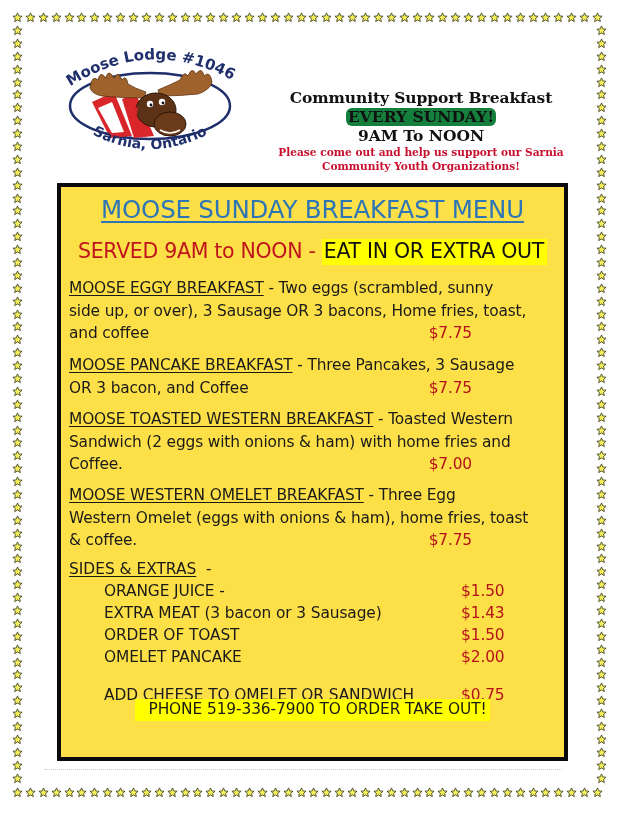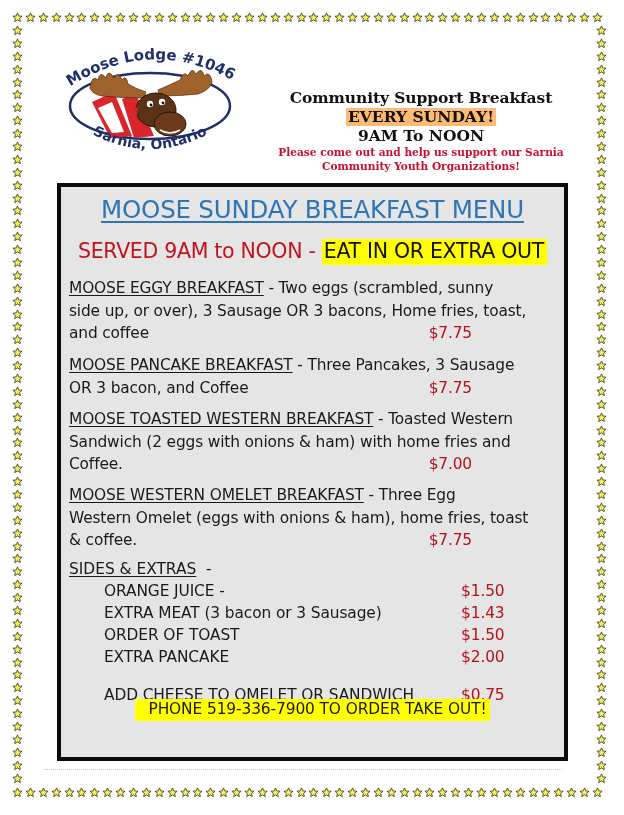--- a/index.html
+++ b/index.html
@@ -12,26 +12,26 @@
   .star-col { flex-direction: column; }
   .star { width: 12.9px; height: 12.9px; display: flex; align-items: center; justify-content: center; flex: none; }
   .star svg { width: 11px; height: 11px; display: block; }
 
   
   .logo { position: absolute; left: 62px; top: 44px; width: 176px; height: 118px; }
   .logo svg { width: 100%; height: 100%; display: block; }
 
   .header-text { position: absolute; left: 262px; top: 56px; width: 318px; text-align: center; font-family: "DejaVu Serif", serif; }
   .header-title { font-size: 15.5px; font-weight: bold; color: #111; line-height: 19px; letter-spacing: -0.1px; margin-top: 32px; }
-  .header-every { display: inline-block; font-size: 15.5px; font-weight: bold; color: #111; background: #fdba74; line-height: 18px; padding: 0 2px; }
+  .header-every { display: inline-block; font-size: 15.5px; font-weight: bold; color: #111; background: #15803d; line-height: 18px; padding: 0 2px; border-radius: 6px; }
   .header-time { font-size: 15.5px; font-weight: bold; color: #111; line-height: 19px; }
   .header-note { font-size: 10.6px; font-weight: bold; color: #c8102e; line-height: 14px; margin-top: 0; }
 
   
-  .menu-box { position: absolute; left: 57px; top: 183px; width: 503px; height: 570px; border: 4px solid #0a0a0a; background: #e5e5e5; }
+  .menu-box { position: absolute; left: 57px; top: 183px; width: 503px; height: 570px; border: 4px solid #0a0a0a; background: #fde047; }
   .menu-title { position: absolute; left: 0; right: 0; top: 8px; text-align: center; font-size: 24.5px; color: #2e75b6; font-family: "DejaVu Sans", sans-serif; }
   .menu-title span { text-decoration: underline; text-decoration-thickness: 1.5px; text-underline-offset: 3px; letter-spacing: -0.2px; }
   .served { position: absolute; left: 0; right: 0; top: 52px; text-align: center; font-size: 20.5px; color: #c0141c; letter-spacing: -0.3px; }
   .served .hl { background: #ffff00; color: #111; padding: 0 3px 2px 2px; }
 
   .item { position: absolute; left: 8px; width: 490px; font-size: 15.4px; line-height: 22.5px; color: #1a1a1a; letter-spacing: -0.15px; }
   .item .name { text-decoration: underline; text-decoration-thickness: 1px; text-underline-offset: 2px; }
   .item .price { position: absolute; right: 87px; bottom: 0; color: #b5121b; }
 
   .sides-head { position: absolute; left: 8px; top: 371px; font-size: 15.4px; line-height: 22px; }
@@ -1182,19 +1182,19 @@
     <div><span class="name">MOOSE WESTERN OMELET BREAKFAST</span><span> - Three Egg</span></div>
     <div>Western Omelet (eggs with onions &amp; ham), home fries, toast</div>
     <div>&amp; coffee.</div>
     <span class="price">$7.75</span>
   </div>
 
   <div class="sides-head"><span class="name">SIDES &amp; EXTRAS</span><span style="white-space:pre">  -</span></div>
   <div class="side-row" style="top:393px;"><span>ORANGE JUICE -</span><span class="p">$1.50</span></div>
   <div class="side-row" style="top:415px;"><span>EXTRA MEAT (3 bacon or 3 Sausage)</span><span class="p">$1.43</span></div>
   <div class="side-row" style="top:437px;"><span>ORDER OF TOAST</span><span class="p">$1.50</span></div>
-  <div class="side-row" style="top:459px;"><span>EXTRA PANCAKE</span><span class="p">$2.00</span></div>
+  <div class="side-row" style="top:459px;"><span>OMELET PANCAKE</span><span class="p">$2.00</span></div>
   <div class="side-row" style="top:497px;"><span>ADD CHEESE TO OMELET OR SANDWICH</span><span class="p">$0.75</span></div>
 
   <div class="phone"><span>PHONE 519-336-7900 TO ORDER TAKE OUT!</span></div>
 </div>
 
 <div class="dots"></div>
 
 </body></html>

